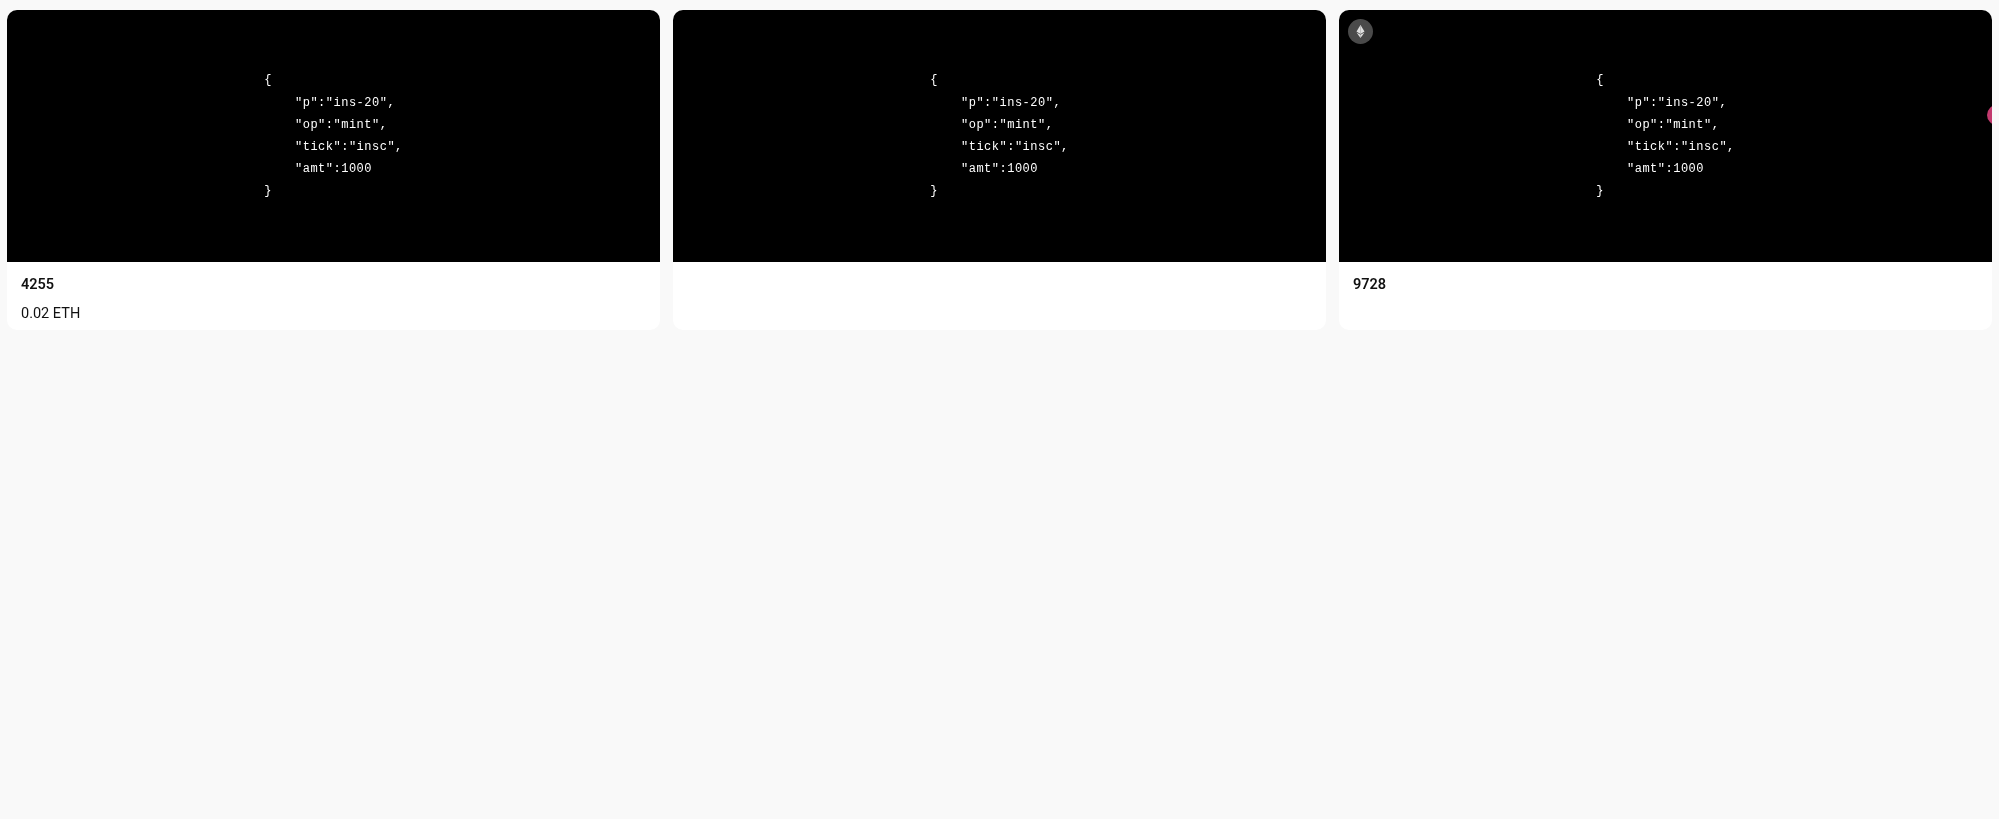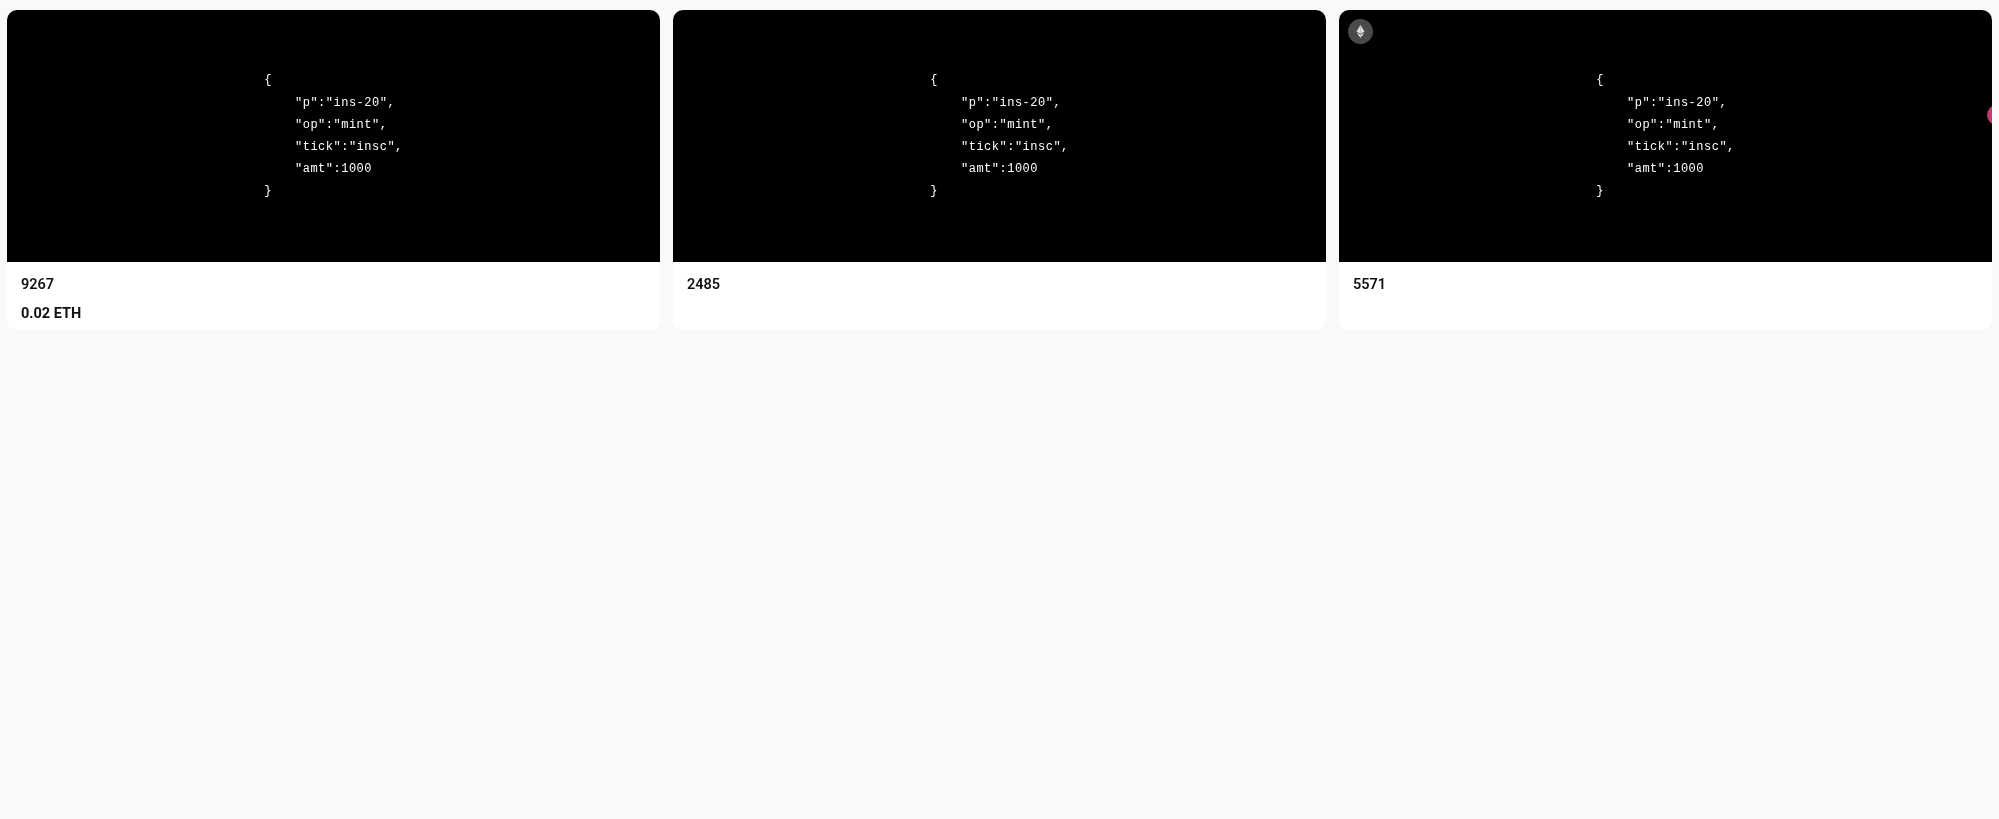--- a/index.html
+++ b/index.html
@@ -62,21 +62,21 @@
       padding: 14px 14px 8px 14px;
     }
     .card-id {
       font-size: 14.5px;
       font-weight: 600;
       color: #111;
       margin-bottom: 12px;
     }
     .card-price {
       font-size: 14.5px;
-      font-weight: 700;
+      font-weight: 400;
       color: #111;
     }
     .flag-indicator {
       position: absolute;
       right: -5px;
       top: 95px;
       width: 10px;
       height: 20px;
       background: #c23a6e;
       border-radius: 10px 0 0 10px;
@@ -90,36 +90,35 @@
   <div class="card">
     <div class="card-image">
       <div class="inscription-json"><span>{</span>
 <span>    "p":"ins-20",</span>
 <span>    "op":"mint",</span>
 <span>    "tick":"insc",</span>
 <span>    "amt":1000</span>
 <span>}</span></div>
     </div>
     <div class="card-info">
-      <div class="card-id">9267</div>
+      <div class="card-id">4255</div>
       <div class="card-price">0.02 ETH</div>
     </div>
   </div>
 
   <div class="card">
     <div class="card-image">
       <div class="inscription-json"><span>{</span>
 <span>    "p":"ins-20",</span>
 <span>    "op":"mint",</span>
 <span>    "tick":"insc",</span>
 <span>    "amt":1000</span>
 <span>}</span></div>
     </div>
     <div class="card-info">
-      <div class="card-id">2485</div>
     </div>
   </div>
 
   <div class="card">
     <div class="card-image">
       <div class="eth-badge">
         <svg viewBox="0 0 256 417" xmlns="http://www.w3.org/2000/svg">
           <path d="M127.96 0 125.17 9.5v275.67l2.79 2.79 127.96-75.64z"></path>
           <path d="M127.96 0 0 212.32l127.96 75.64V154.16z"></path>
           <path d="m127.96 312.19-1.57 1.92v98.2l1.57 4.6 128.04-180.32z"></path>
@@ -127,18 +126,18 @@
         </svg>
       </div>
       <div class="inscription-json"><span>{</span>
 <span>    "p":"ins-20",</span>
 <span>    "op":"mint",</span>
 <span>    "tick":"insc",</span>
 <span>    "amt":1000</span>
 <span>}</span></div>
     </div>
     <div class="card-info">
-      <div class="card-id">5571</div>
+      <div class="card-id">9728</div>
     </div>
     <div class="flag-indicator"></div>
   </div>
 
 </div>
 
 </body></html>

